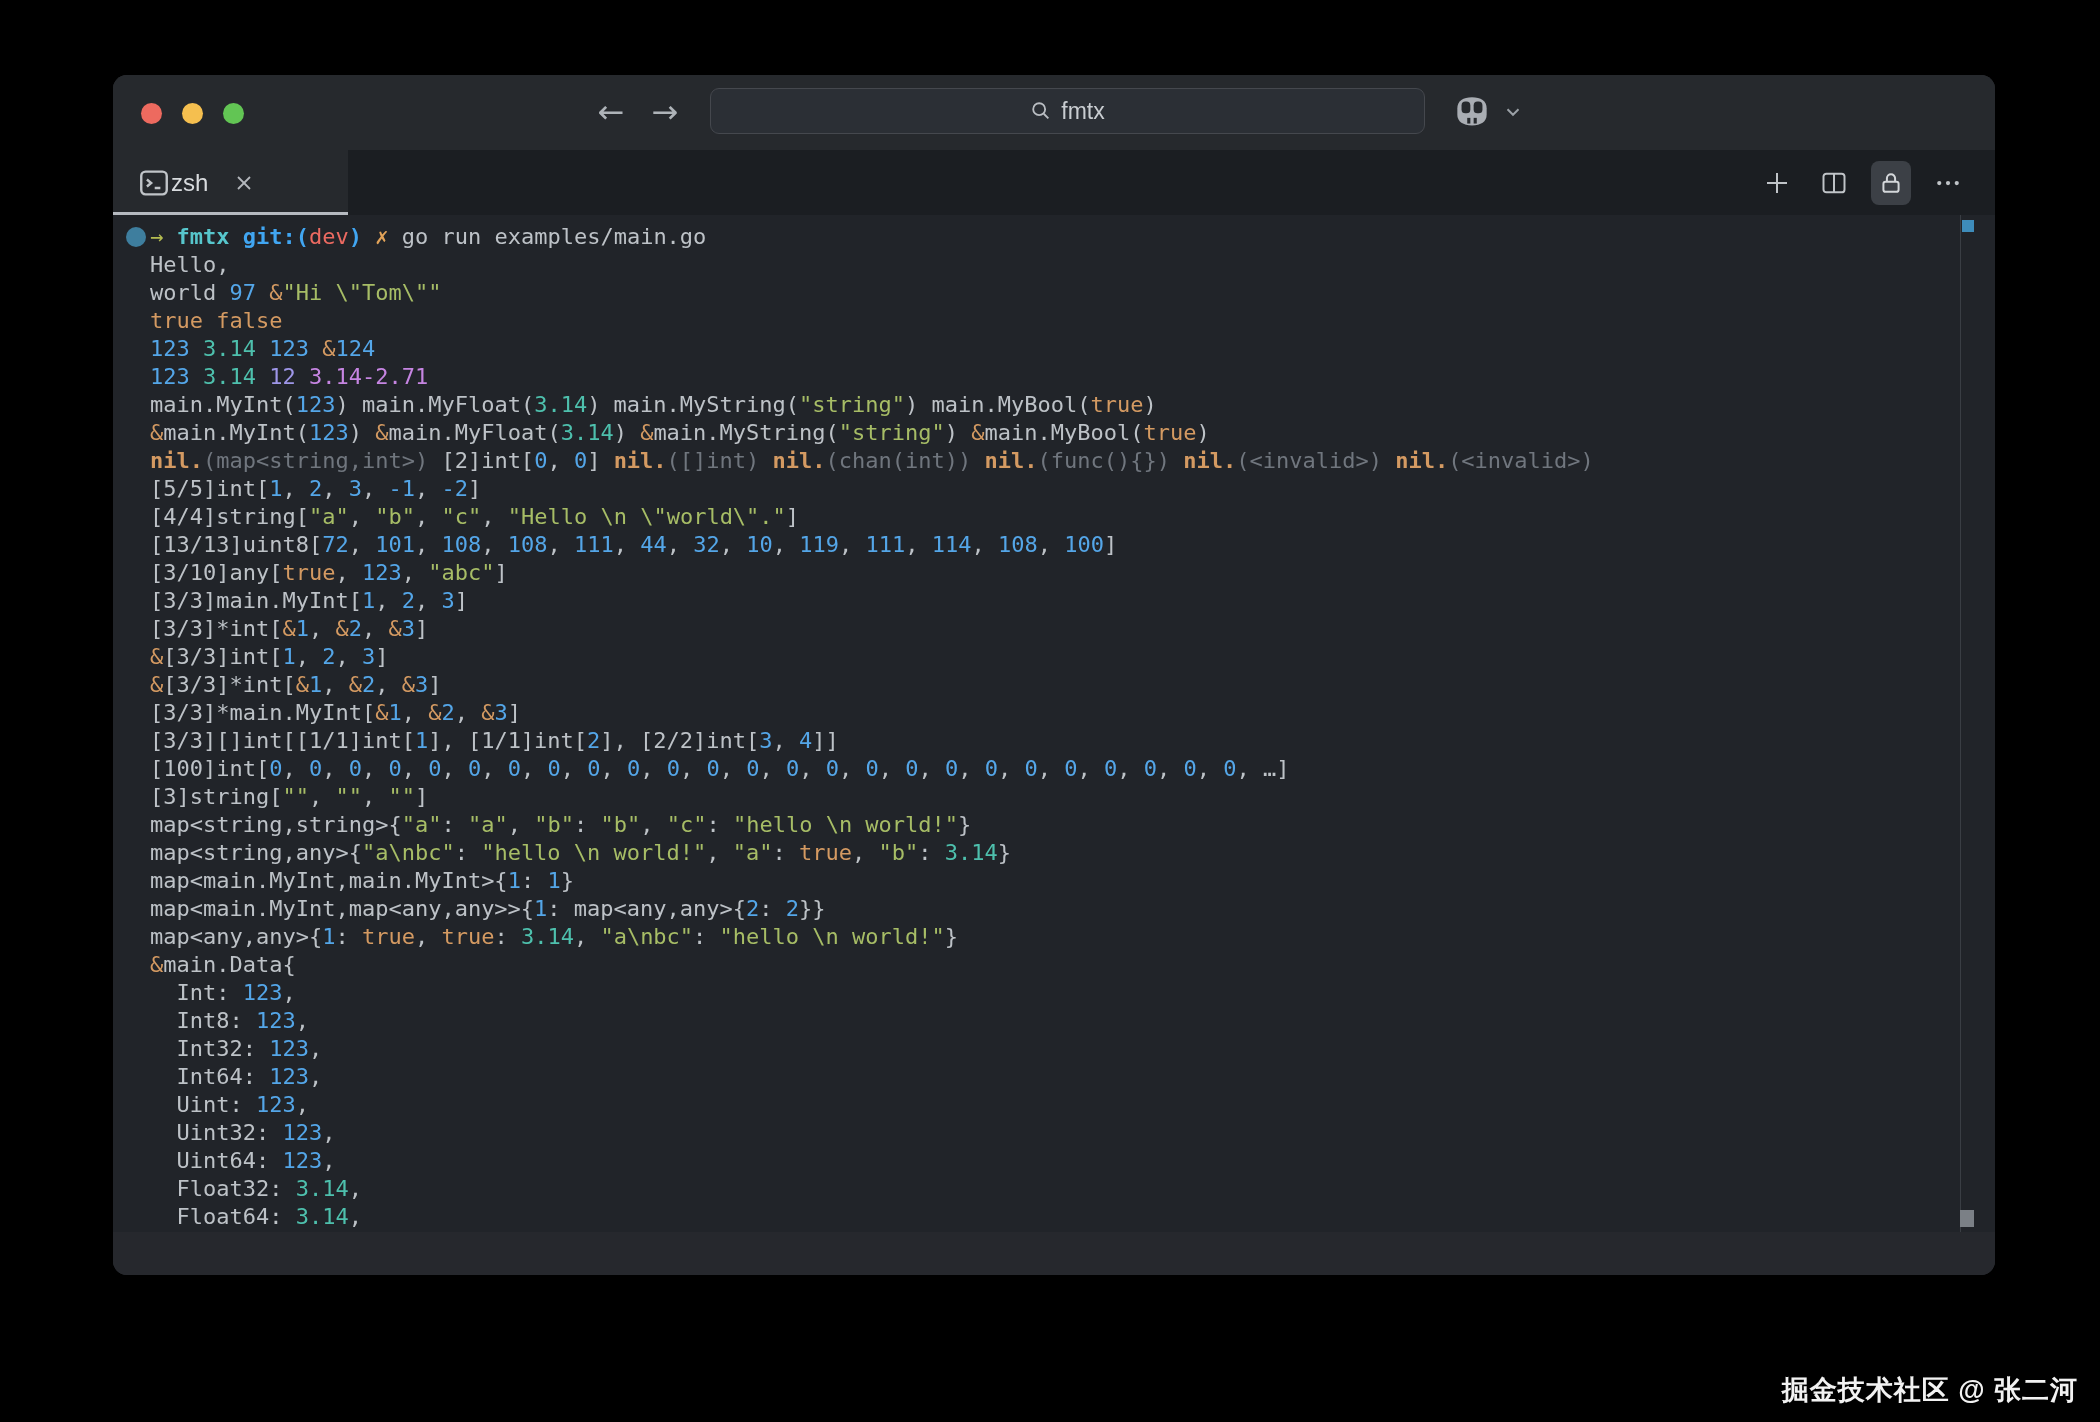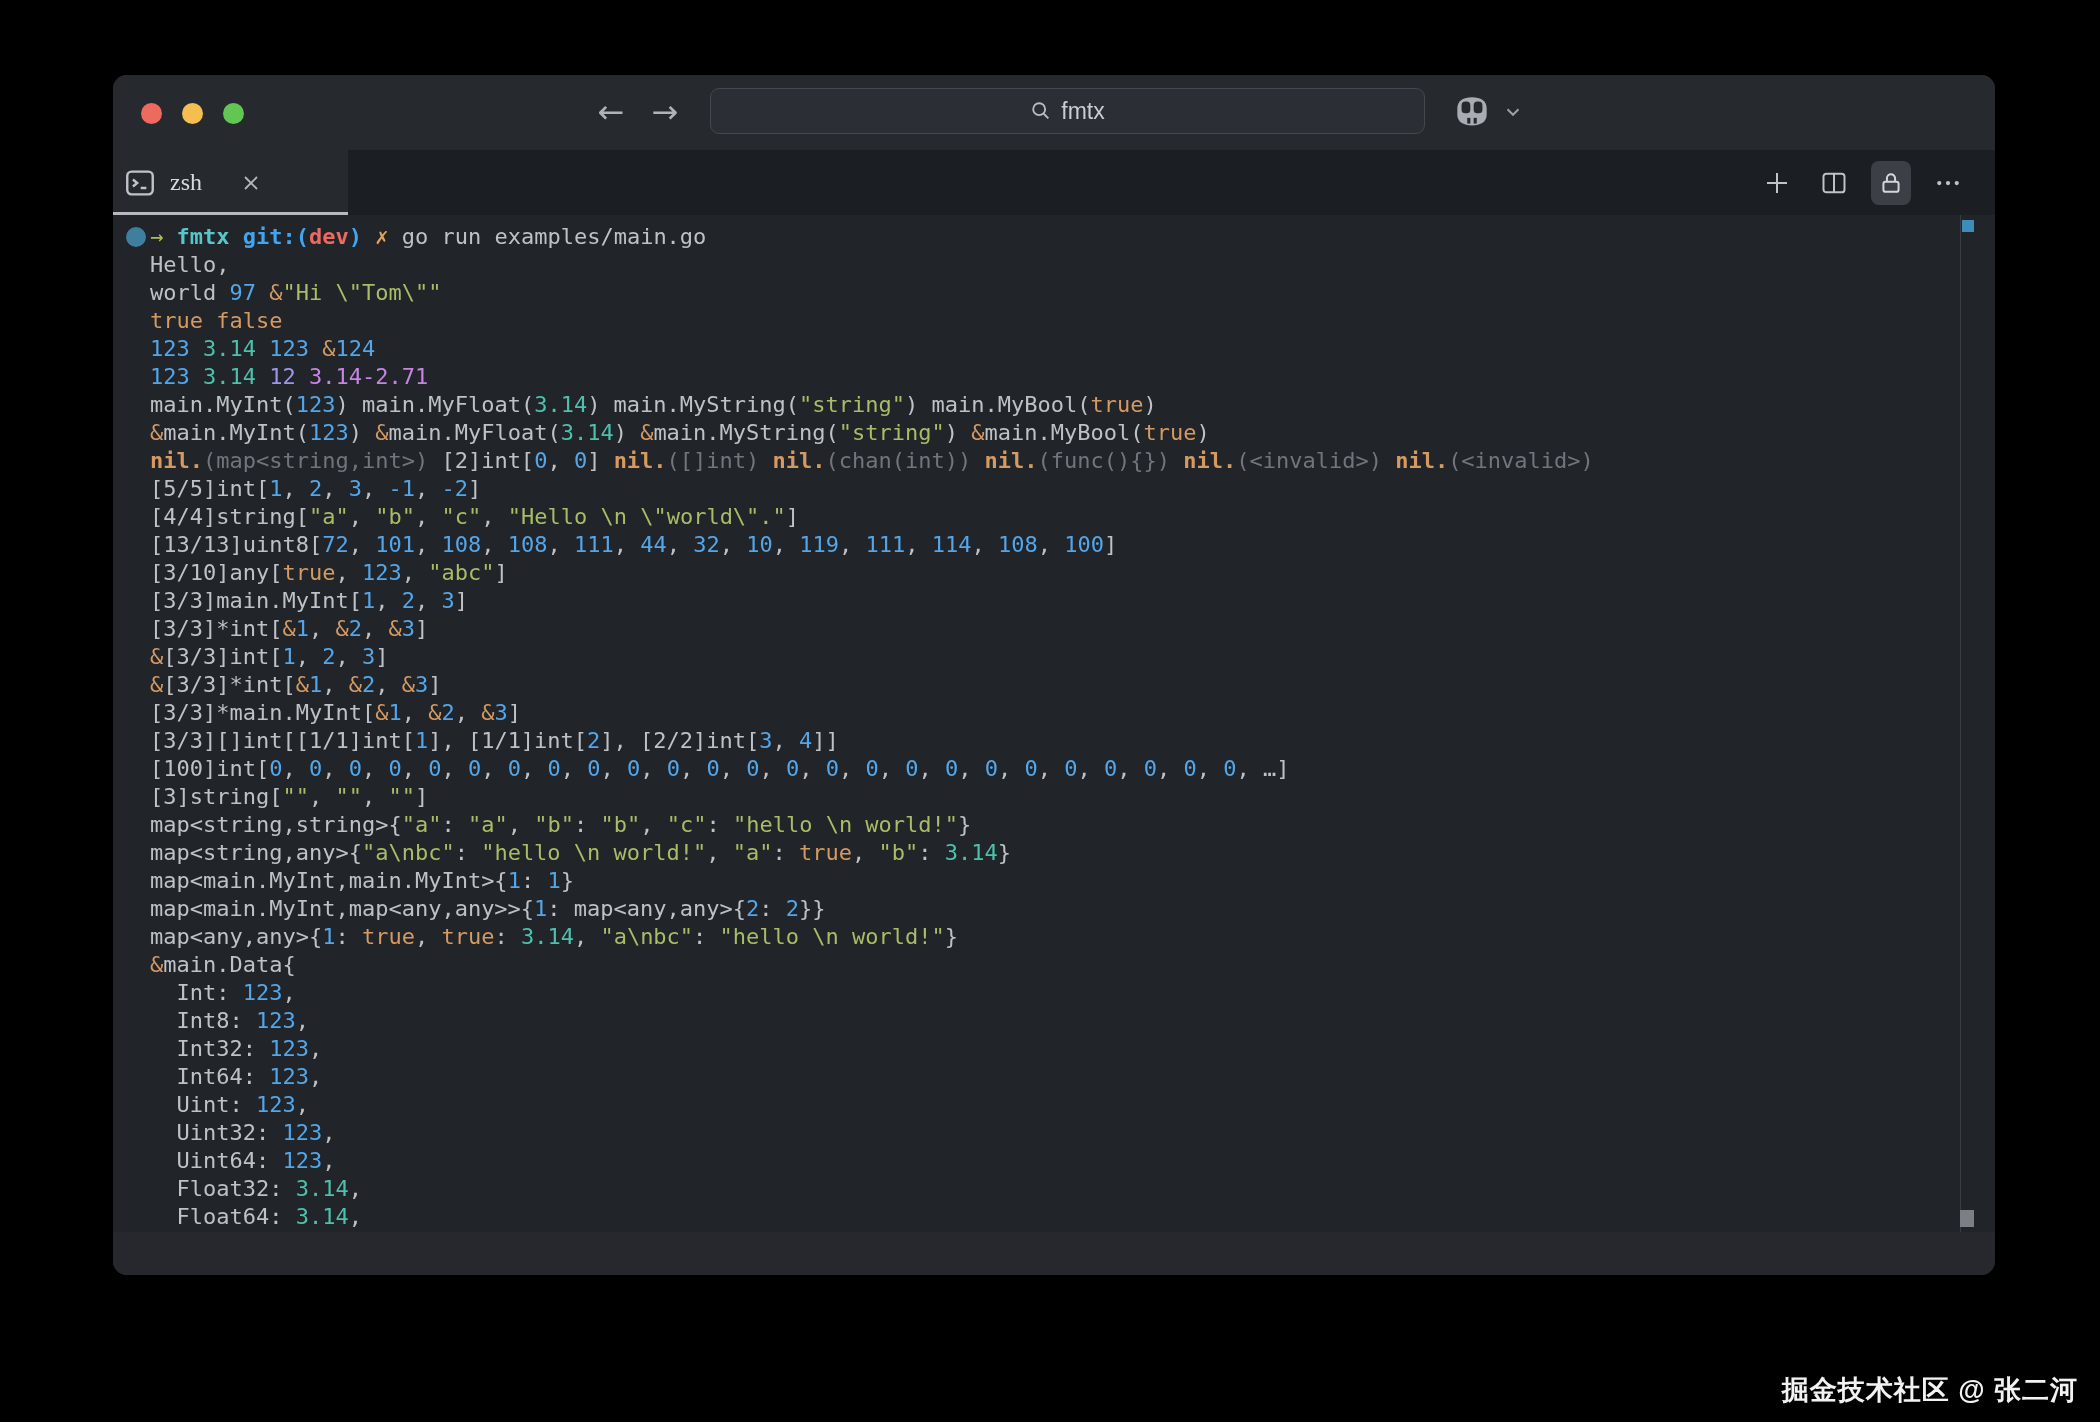--- a/index.html
+++ b/index.html
@@ -14,41 +14,41 @@
   .nav{position:absolute;left:478px;top:14px;display:flex;gap:14px;color:var(--icon);}
   .nav .arr{width:40px;height:46px;display:flex;align-items:center;justify-content:center;
     font-size:32px;font-family:"DejaVu Sans",sans-serif;}
   .searchbar{position:absolute;left:597px;top:13px;width:715px;height:46px;border-radius:9px;
     background:var(--searchbg);border:1px solid var(--searchborder);box-sizing:border-box;
     display:flex;align-items:center;justify-content:center;gap:9px;color:#c9cdd1;font-size:23px;}
   .copilot{position:absolute;left:1337px;top:15px;display:flex;align-items:center;gap:8px;}
   
   .tabbar{position:relative;height:65px;background:var(--tabstrip);}
   .tab{position:absolute;left:0;top:0;width:235px;height:65px;background:var(--tab);
-    display:flex;align-items:center;gap:13px;padding-left:10px;box-sizing:border-box;font-family:Liberation Serif, serif;}
+    display:flex;align-items:center;padding-left:24px;box-sizing:border-box;}
   .tab-underline{position:absolute;left:0;bottom:0;width:235px;height:3px;background:var(--tabunderline);}
   .tab-label{color:#d8dbde;font-size:24px;}
   .tab-close{margin-left:24px;display:flex;align-items:center;}
   .tab-actions{position:absolute;right:27px;top:0;height:65px;display:flex;align-items:center;gap:17px;}
   .tbtn{width:40px;height:44px;display:flex;align-items:center;justify-content:center;border-radius:8px;}
   .tbtn.active{background:var(--lockbg);}
   
   .terminal{position:relative;height:1017px;background:var(--terminal);}
   .cmd-dot{position:absolute;left:13px;top:12px;width:20px;height:20px;border-radius:50%;
     background:var(--dot);}
   .lines{position:absolute;left:37px;top:8px;white-space:pre;
     font-family:"DejaVu Sans Mono","Liberation Mono",monospace;font-size:22px;line-height:28px;}
   .tline{height:28px;}
   .c-fg{color:var(--fg)} .c-dim{color:var(--dim)} .c-num{color:var(--num)}
   .c-flt{color:var(--flt)} .c-vio{color:var(--vio)} .c-cpx{color:var(--cpx)}
   .c-org{color:var(--org)} .c-str{color:var(--str)}
   .c-nil{color:var(--nil);font-weight:bold}
   .c-host{color:var(--host);font-weight:bold}
   .c-gitb{color:var(--gitb);font-weight:bold}
-  .c-gitr{color:var(--gitr);font-weight:bold}
+  .c-gitr{color:var(--gitr);font-weight:normal}
   .c-x{color:var(--x)} .c-arw{color:var(--arw)}
   .scroll-line{position:absolute;left:1847px;top:0;bottom:0;width:1px;background:var(--scrollline);}
   .marker-blue{position:absolute;left:1849px;top:5px;width:12px;height:12px;background:var(--markerblue);}
   .marker-gray{position:absolute;left:1847px;top:995px;width:14px;height:17px;background:var(--markergray);}
   
   .footer{height:43px;background:var(--footer);}
   .watermark{position:absolute;right:22px;bottom:14px;color:var(--watermarkc);
     font-size:27px;font-weight:bold;letter-spacing:1px;}
   svg{display:block}
 </style>

